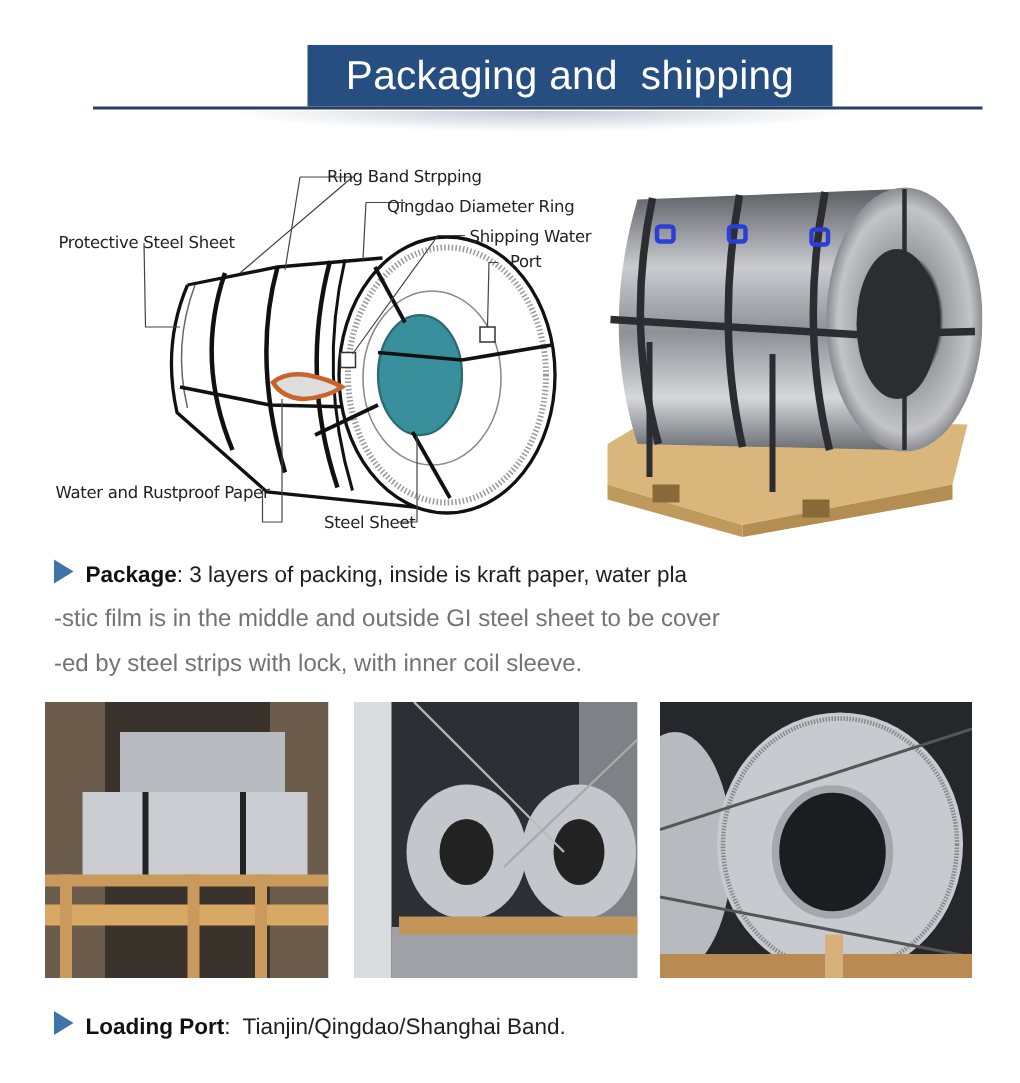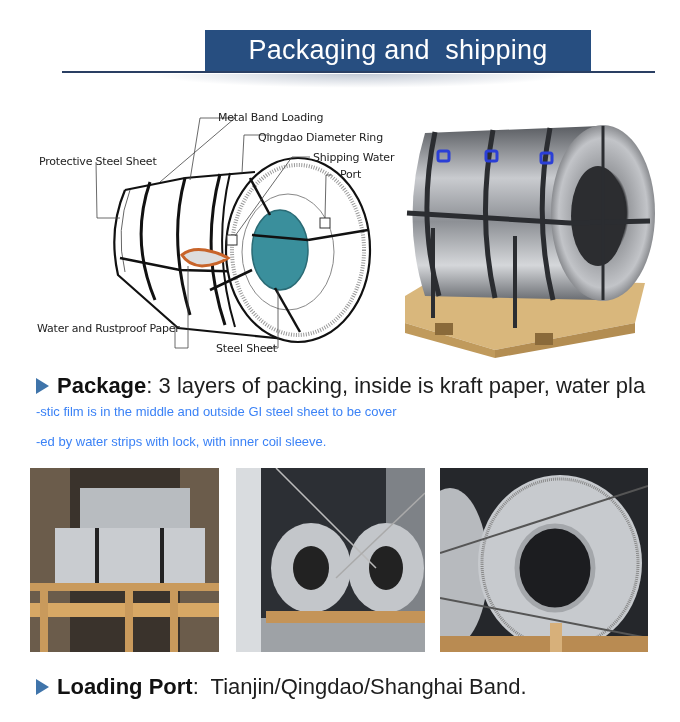--- a/index.html
+++ b/index.html
@@ -1,20 +1,20 @@
 <!DOCTYPE html>
 <html><head>
 <meta charset="utf-8">
 <style>
   * { box-sizing: border-box; margin: 0; padding: 0; }
   html, body { width: 680px; height: 722px; background: #ffffff; overflow: hidden; }
   body { position: relative; font-family: "Liberation Sans", sans-serif; color: #1a1a1a; }
 
   .header-box {
-    position: absolute; left: 205px; top: 30px; width: 386px; height: 41px;
+    position: absolute; left: 205px; top: 30px; width: 350px; height: 41px;
     background: #274e80; color: #ffffff;
     font-family: "Liberation Sans", sans-serif; font-size: 27px;
     display: flex; align-items: center; justify-content: center;
     white-space: pre; letter-spacing: 0.2px;
   }
   .header-rule {
     position: absolute; left: 62px; top: 71px; width: 593px; height: 2px;
     background: #2a3f63;
   }
   .header-shadow {
@@ -29,31 +29,31 @@
     position: absolute; font-size: 11px; color: #222; white-space: nowrap;
     font-family: "DejaVu Sans", sans-serif; letter-spacing: -0.2px;
   }
 
   
   .product-photo { position: absolute; left: 395px; top: 118px; width: 260px; height: 240px; }
   .product-photo svg { width: 100%; height: 100%; }
 
   
   .bullet-line {
-    position: absolute; left: 36px; font-size: 22px; color: #1e1e1e;
+    position: absolute; left: 36px; font-size: 15px; color: #1e1e1e;
     white-space: nowrap; font-family: "Liberation Sans", sans-serif;
   }
   .bullet-arrow {
     display: inline-block; width: 0; height: 0;
     border-top: 8px solid transparent; border-bottom: 8px solid transparent;
     border-left: 13px solid #3f74aa; margin-right: 8px; vertical-align: -1px;
   }
   .bold-label { font-weight: bold; color: #111; }
   .cont-line {
-    position: absolute; left: 36px; font-size: 13px; color: #3b82f6; white-space: nowrap; text-align: center;
+    position: absolute; left: 36px; font-size: 16px; color: #737373; white-space: nowrap; text-align: center;
   }
 
   .photo { position: absolute; top: 468px; height: 184px; overflow: hidden; }
   .photo svg { width: 100%; height: 100%; display: block; }
 </style>
 </head>
 <body>
 
 <div class="header-box">
   <span>Packaging and  shipping</span>
@@ -94,21 +94,21 @@
 
     <polyline points="170,18 205,18 130,82" fill="none" stroke="#444" stroke-width="0.8"></polyline>
     <polyline points="170,18 160,80" fill="none" stroke="#444" stroke-width="0.8"></polyline>
     <polyline points="240,35 214,35 212,73" fill="none" stroke="#444" stroke-width="0.8"></polyline>
     <polyline points="280,57 262,57 205,136" fill="none" stroke="#444" stroke-width="0.8"></polyline>
     <polyline points="302,75 296,75 295,118" fill="none" stroke="#444" stroke-width="0.8"></polyline>
     <polyline points="66,62 67,118 90,118" fill="none" stroke="#444" stroke-width="0.8"></polyline>
     <polyline points="145,225 145,248 158,248 158,166" fill="none" stroke="#444" stroke-width="0.8"></polyline>
     <polyline points="235,248 248,248 248,190" fill="none" stroke="#444" stroke-width="0.8"></polyline>
   </svg>
-  <span class="callout" style="left:188px;top:11px">Metal Band Loading</span>
+  <span class="callout" style="left:188px;top:11px">Ring Band Strpping</span>
   <span class="callout" style="left:228px;top:31px">Qingdao Diameter Ring</span>
   <span class="callout" style="left:283px;top:51px">Shipping Water</span>
   <span class="callout" style="left:310px;top:68px">Port</span>
   <span class="callout" style="left:9px;top:55px">Protective Steel Sheet</span>
   <span class="callout" style="left:7px;top:222px">Water and Rustproof Paper</span>
   <span class="callout" style="left:186px;top:242px">Steel Sheet</span>
 </div>
 
 <div class="product-photo">
   <svg viewBox="0 0 260 240">
@@ -150,21 +150,21 @@
     <rect x="43" y="33" width="11" height="10" rx="2" fill="none" stroke="#2b3fd6" stroke-width="3"></rect>
     <rect x="91" y="33" width="11" height="10" rx="2" fill="none" stroke="#2b3fd6" stroke-width="3"></rect>
     <rect x="146" y="35" width="11" height="10" rx="2" fill="none" stroke="#2b3fd6" stroke-width="3"></rect>
   </svg>
 </div>
 
 <div class="bullet-line" style="top:373px">
   <span class="bullet-arrow"></span><span class="bold-label">Package</span><span>: </span><span>3 layers of packing, inside is kraft paper, water pla</span>
 </div>
 <div class="cont-line" style="top:404px">-stic film is in the middle and outside GI steel sheet to be cover</div>
-<div class="cont-line" style="top:434px">-ed by water strips with lock, with inner coil sleeve.</div>
+<div class="cont-line" style="top:434px">-ed by steel strips with lock, with inner coil sleeve.</div>
 
 <div class="photo" style="left:30px;width:189px">
   <svg viewBox="0 0 189 184" preserveAspectRatio="none">
     <rect width="189" height="184" fill="#3a332c"></rect>
     <rect x="0" y="0" width="40" height="184" fill="#6b5c4b"></rect>
     <rect x="150" y="0" width="39" height="184" fill="#6b5c4b"></rect>
     <rect x="50" y="20" width="110" height="40" fill="#b8bcc0"></rect>
     <rect x="25" y="60" width="150" height="60" fill="#c9ccd0"></rect>
     <rect x="65" y="60" width="4" height="60" fill="#222"></rect>
     <rect x="130" y="60" width="4" height="60" fill="#222"></rect>

